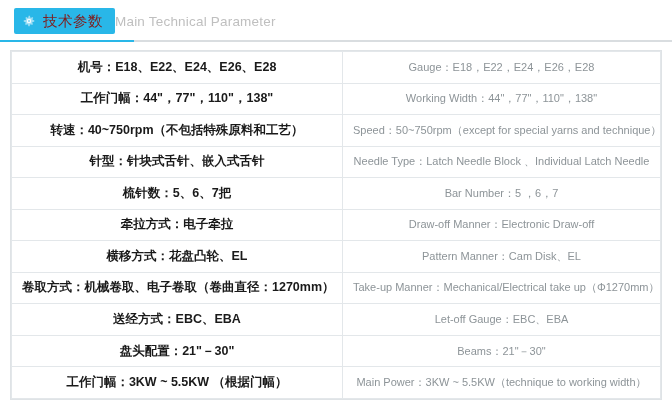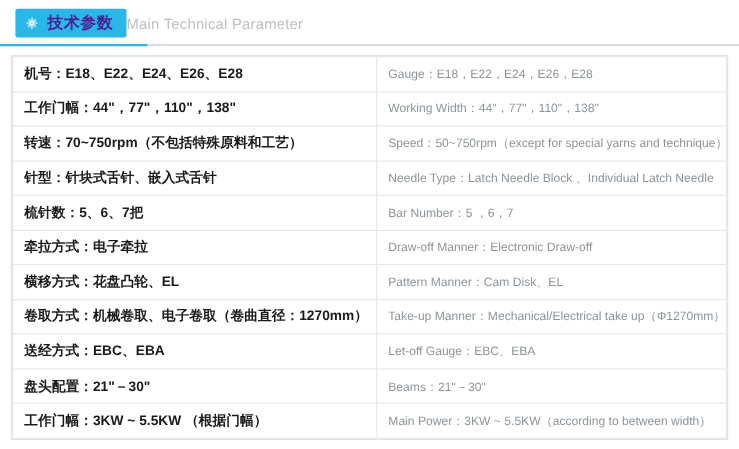--- a/index.html
+++ b/index.html
@@ -39,23 +39,23 @@
   }
   .badge-icon {
     width: 14px;
     height: 14px;
     margin-right: 7px;
     display: inline-block;
     position: relative;
   }
   .badge-icon svg { display: block; }
   .title-cn {
-    color: #4c1d95;
+    color: #7f1d1d;
     font-size: 14.5px;
-    font-weight: bold;
+    font-weight: normal;
     letter-spacing: 0.5px;
     line-height: 1;
     white-space: nowrap;
   }
   .title-en {
     color: #bfbfbf;
     font-size: 13.5px;
     white-space: nowrap;
     letter-spacing: 0.2px;
   }
@@ -82,20 +82,21 @@
     margin: 8px 10px 0 10px;
     border: 1px solid #dfe3e6;
     box-sizing: border-box;
     height: 350px;
   }
   table.spec {
     width: 100%;
     height: 100%;
     border-collapse: collapse;
     table-layout: fixed;
+    text-align: center;
   }
   table.spec td {
     border: 1px solid #e3e7ea;
     padding: 0 10px;
     vertical-align: middle;
     white-space: nowrap;
     overflow: hidden;
   }
   td.cn {
     width: 310px;
@@ -134,21 +135,21 @@
       <tbody>
         <tr>
           <td class="cn">机号：E18、E22、E24、E26、E28</td>
           <td class="en">Gauge：E18，E22，E24，E26，E28</td>
         </tr>
         <tr>
           <td class="cn">工作门幅：44"，77"，110"，138"</td>
           <td class="en">Working Width：44"，77"，110"，138"</td>
         </tr>
         <tr>
-          <td class="cn">转速：70~750rpm（不包括特殊原料和工艺）</td>
+          <td class="cn">转速：40~750rpm（不包括特殊原料和工艺）</td>
           <td class="en">Speed：50~750rpm（except for special yarns and technique）</td>
         </tr>
         <tr>
           <td class="cn">针型：针块式舌针、嵌入式舌针</td>
           <td class="en">Needle Type：Latch Needle Block 、Individual Latch Needle</td>
         </tr>
         <tr>
           <td class="cn">梳针数：5、6、7把</td>
           <td class="en">Bar Number：5 ，6，7</td>
         </tr>
@@ -167,19 +168,19 @@
         <tr>
           <td class="cn">送经方式：EBC、EBA</td>
           <td class="en">Let-off Gauge：EBC、EBA</td>
         </tr>
         <tr>
           <td class="cn">盘头配置：21"－30"</td>
           <td class="en">Beams：21"－30"</td>
         </tr>
         <tr>
           <td class="cn">工作门幅：3KW ~ 5.5KW （根据门幅）</td>
-          <td class="en">Main Power：3KW ~ 5.5KW（according to between width）</td>
+          <td class="en">Main Power：3KW ~ 5.5KW（technique to working width）</td>
         </tr>
       </tbody>
     </table>
   </div>
 
 </div>
 
 </body></html>

